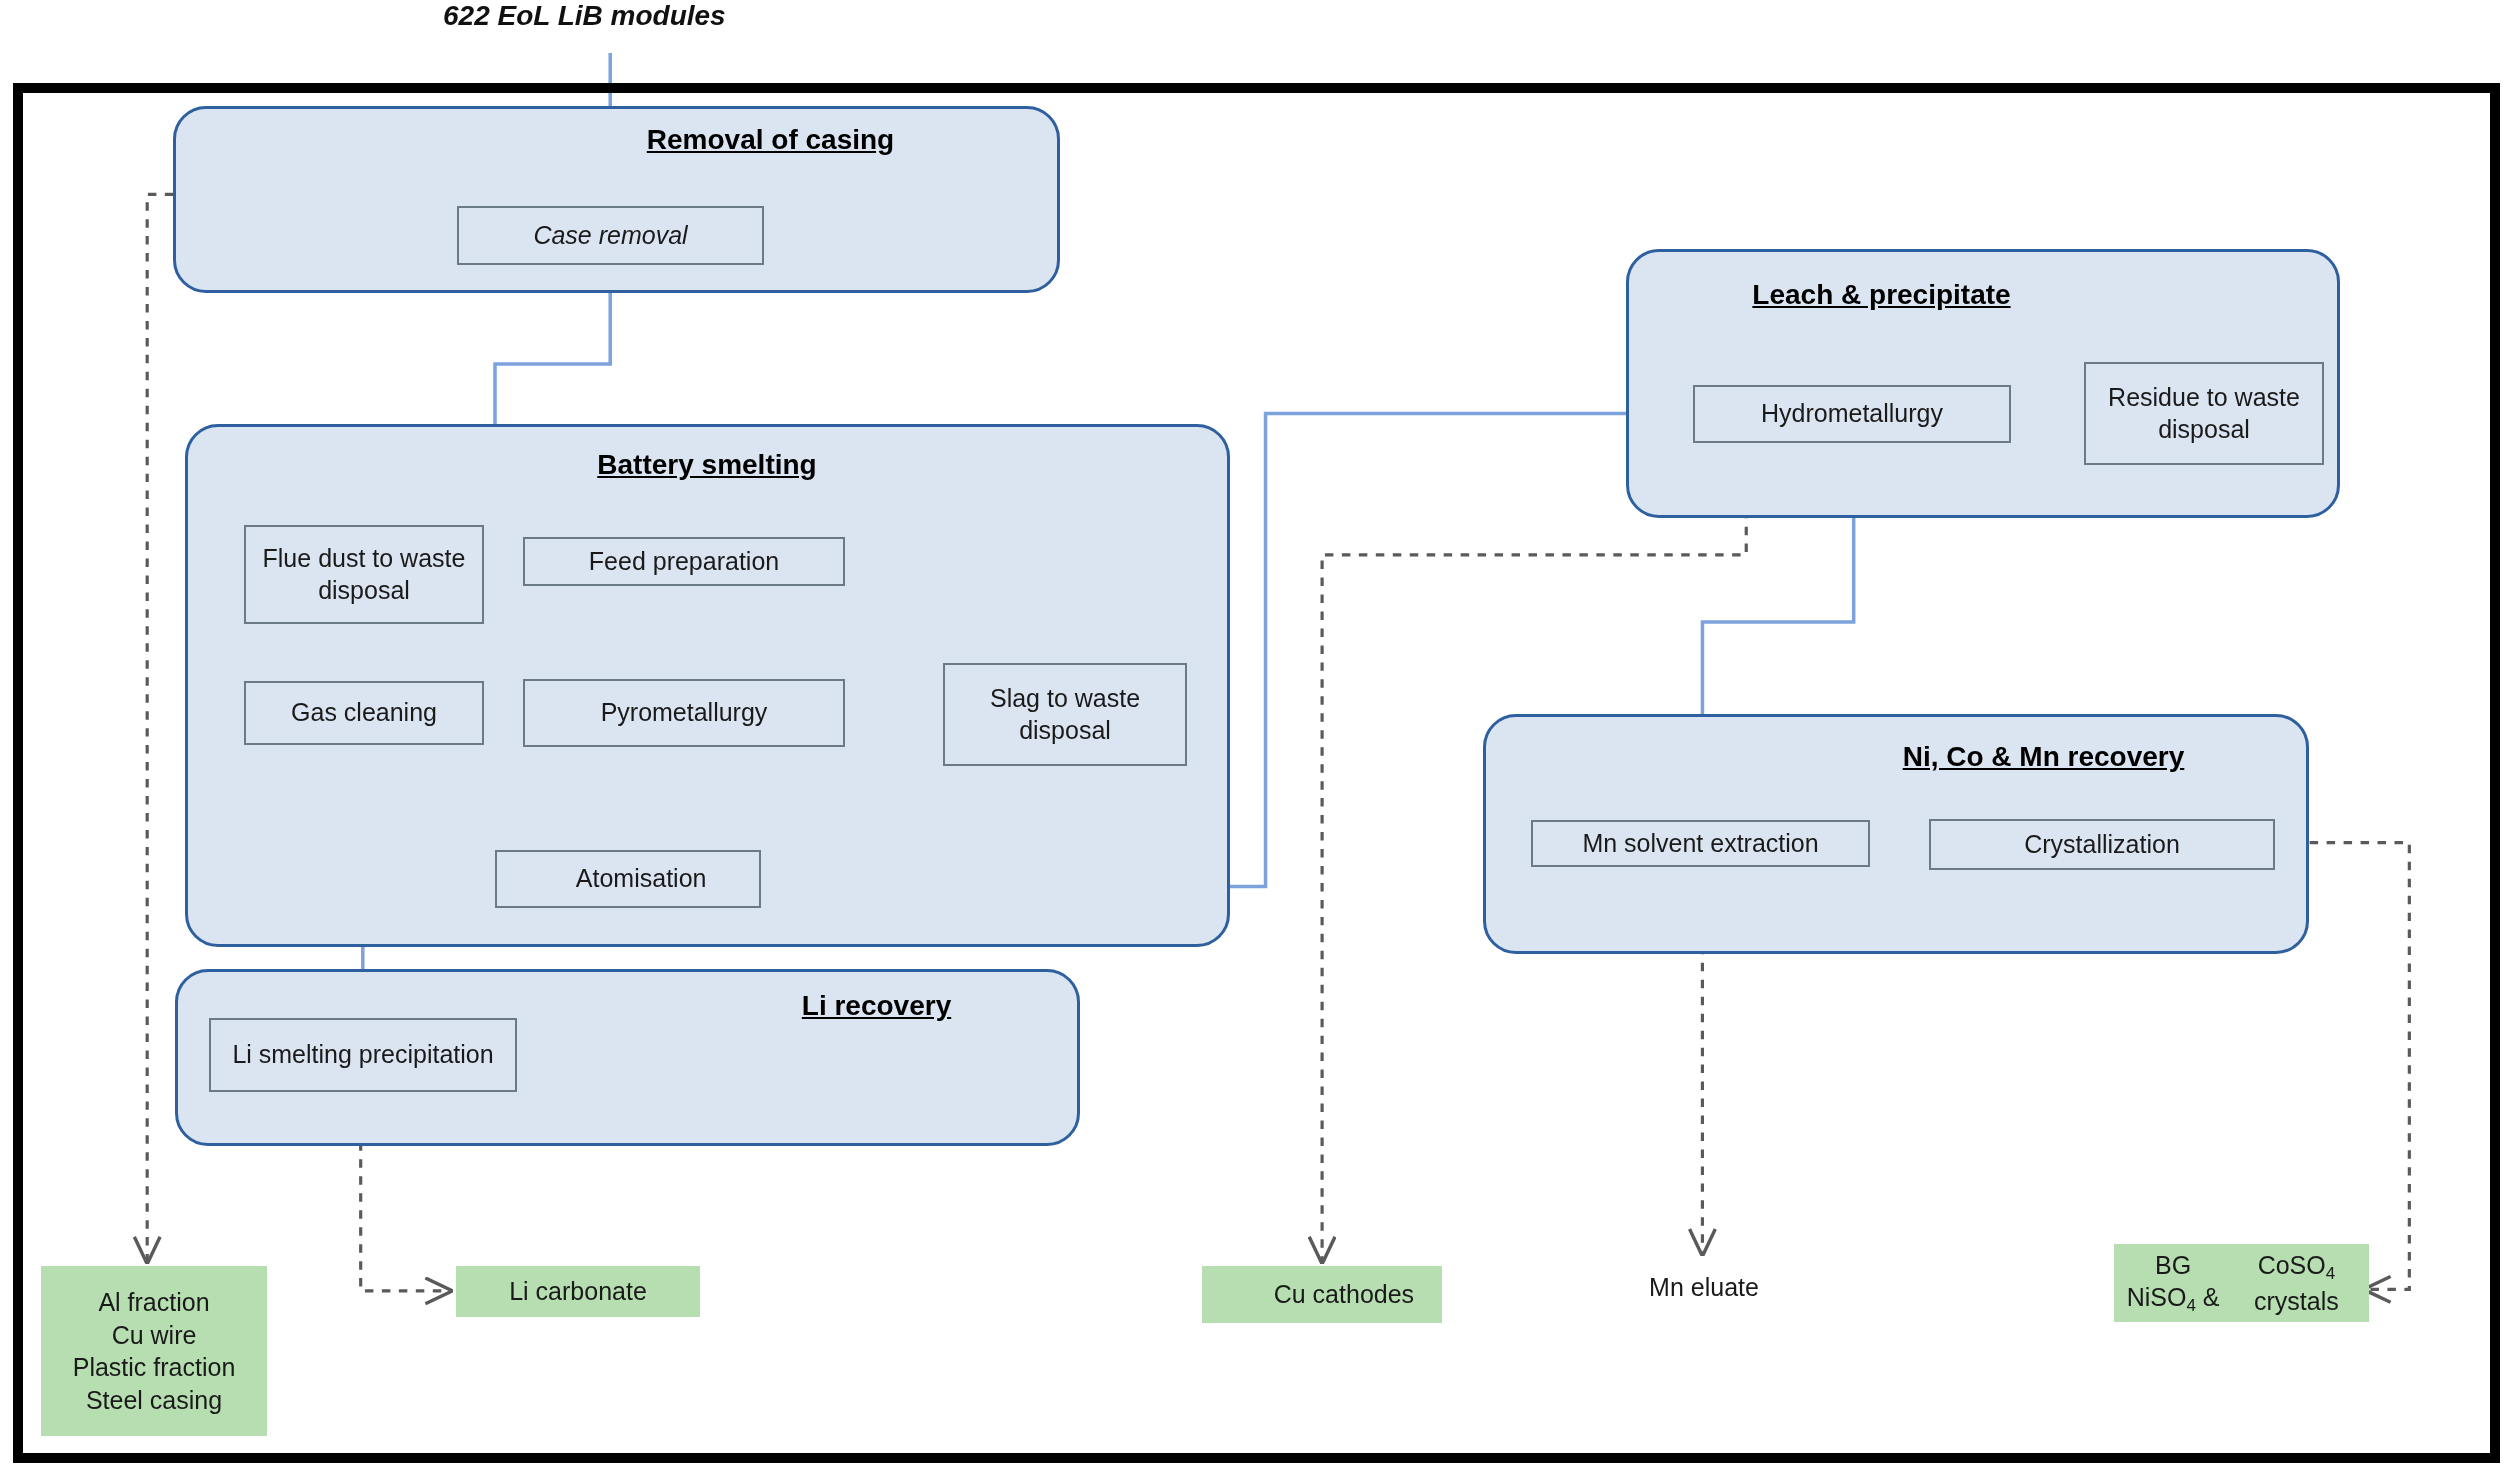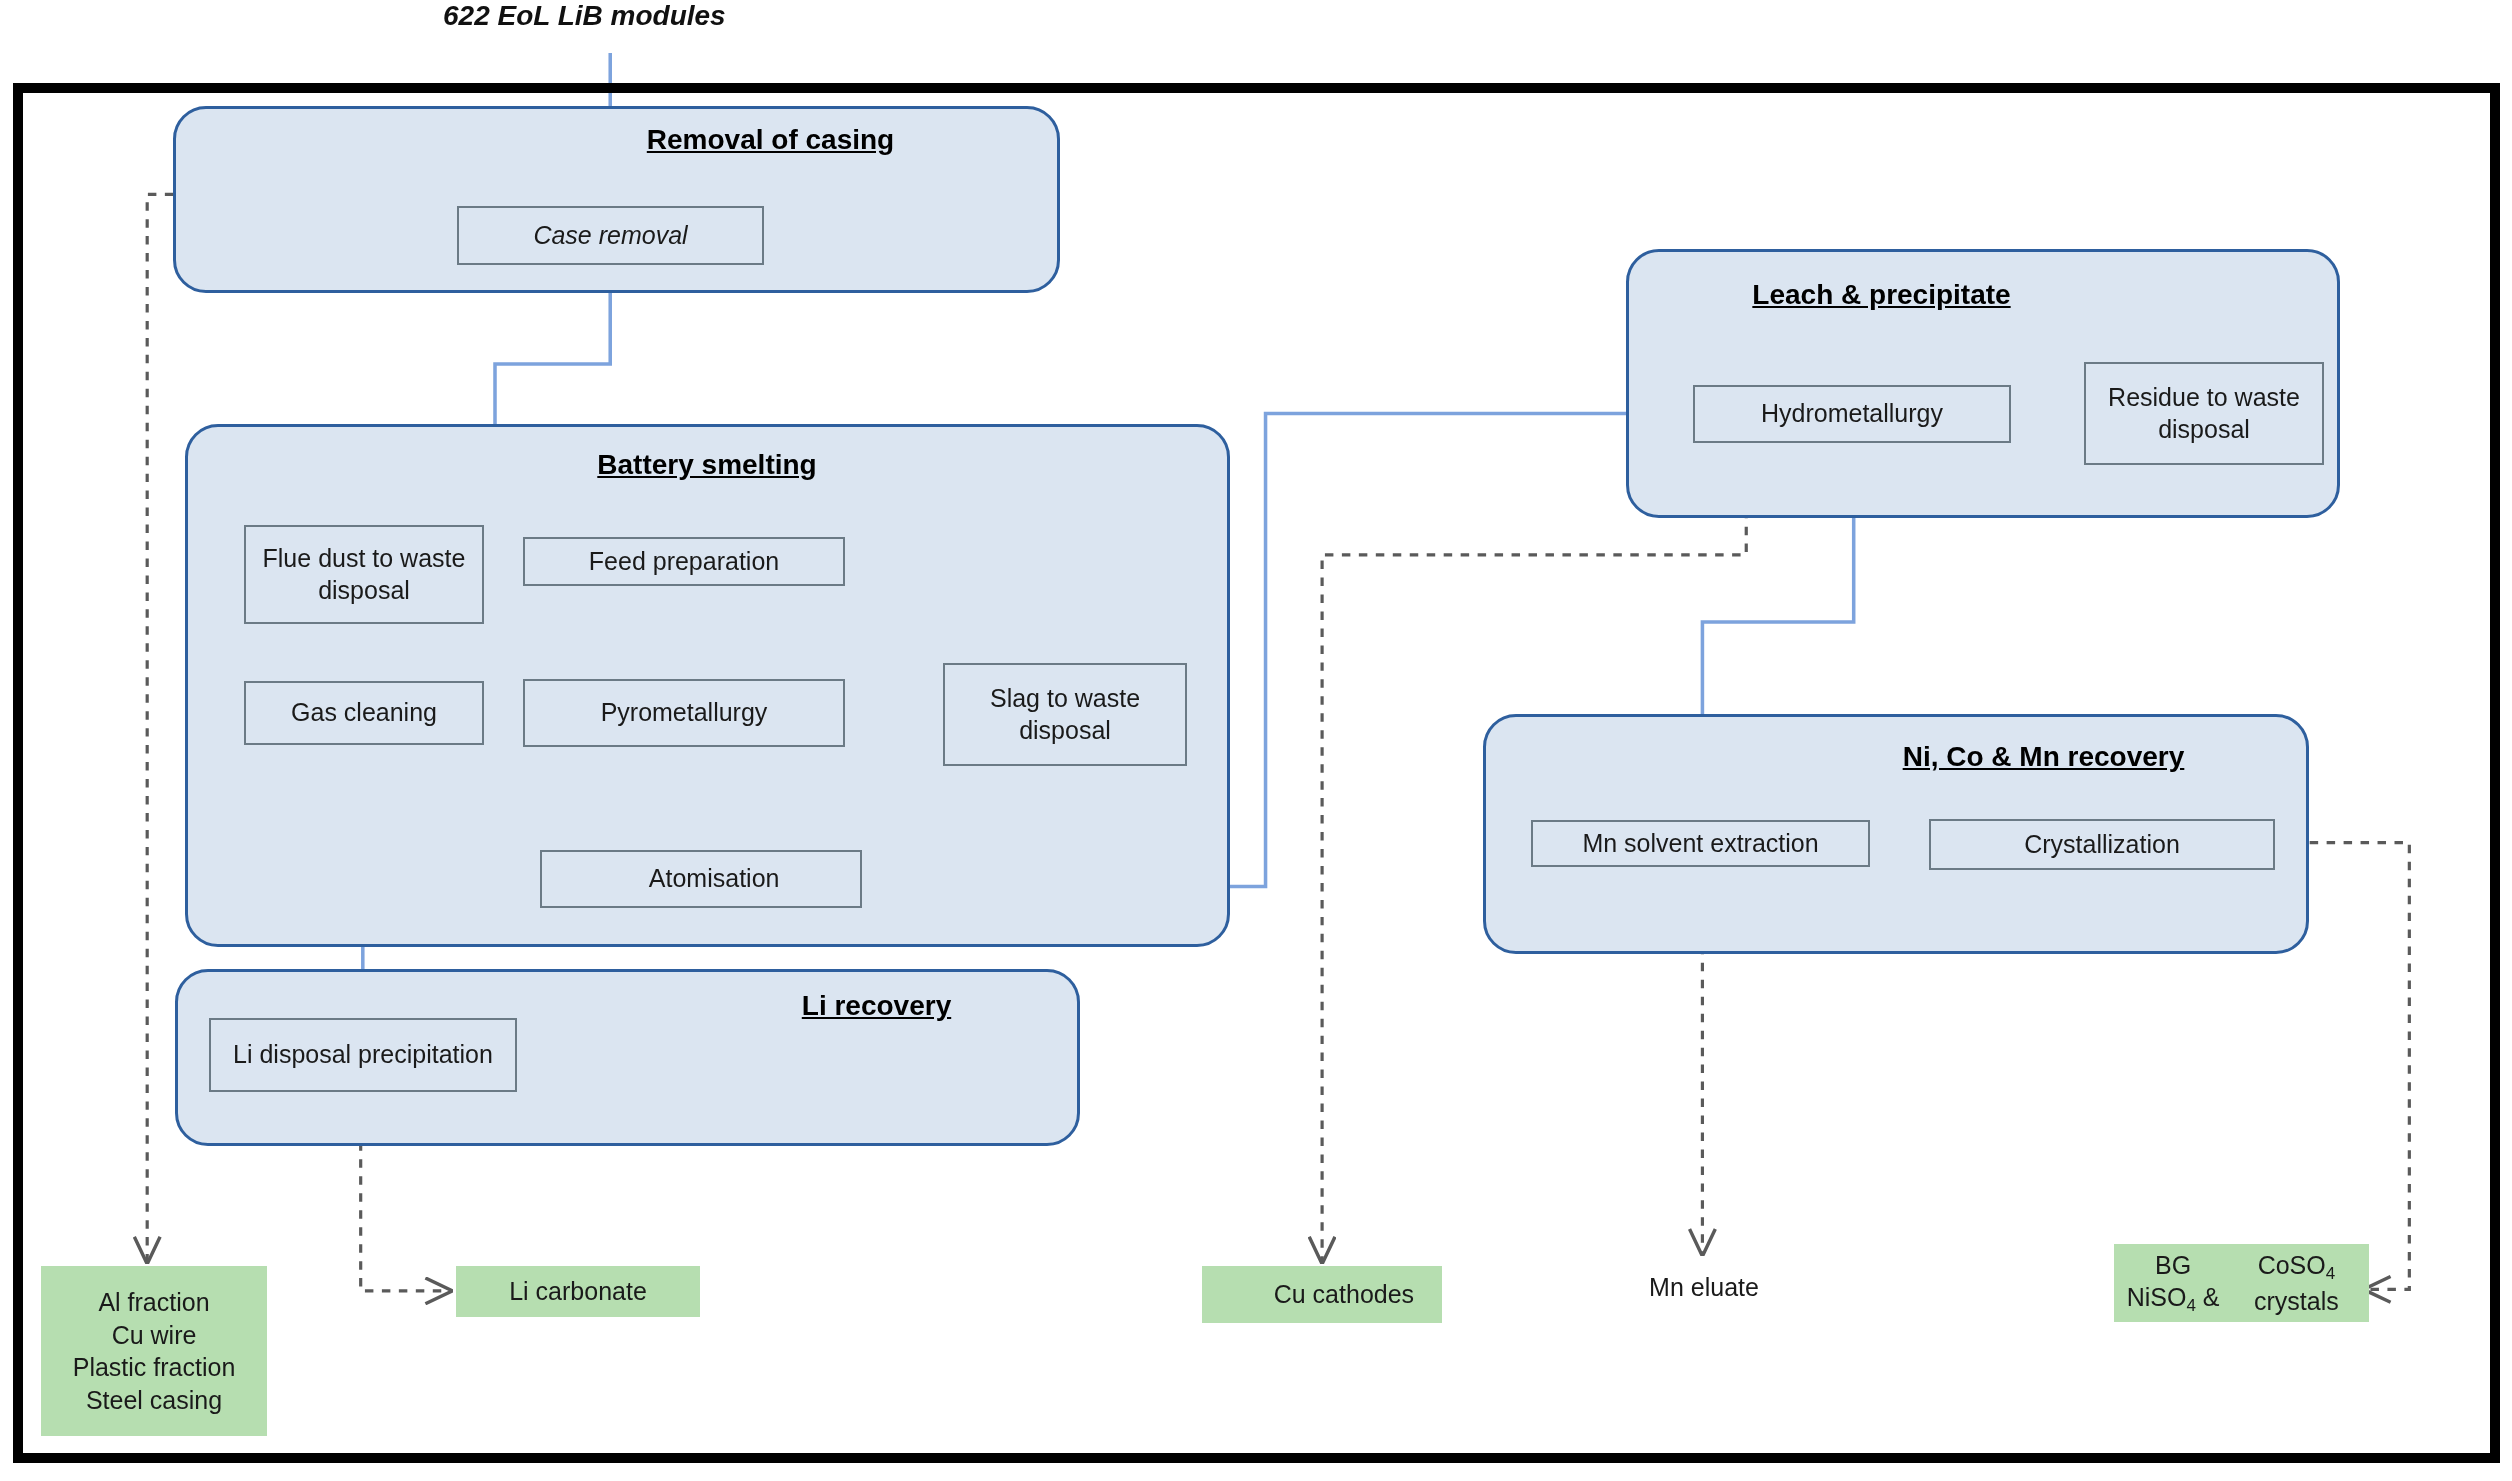--- a/index.html
+++ b/index.html
@@ -94,25 +94,25 @@
   <div class="node" style="left:457px; top:206px; width:307px; height:59px;font-style:italic;">Case removal</div>
 
   <div class="group" style="left:185px; top:424px; width:1045px; height:523px;"></div>
   <div class="group-title" style="left:396px; top:449px; width:622px;">Battery smelting</div>
 
   <div class="node" style="left:244px; top:525px; width:240px; height:99px;">Flue dust to waste disposal</div>
   <div class="node" style="left:523px; top:537px; width:322px; height:49px;">Feed preparation</div>
   <div class="node" style="left:244px; top:681px; width:240px; height:64px;">Gas cleaning</div>
   <div class="node" style="left:523px; top:679px; width:322px; height:68px;">Pyrometallurgy</div>
   <div class="node" style="left:943px; top:663px; width:244px; height:103px;">Slag to waste disposal</div>
-  <div class="node" style="left:540px; top:850px; width:322px; height:58px;padding-left:32px;">Atomisation</div>
+  <div class="node" style="left:495px; top:850px; width:266px; height:58px;padding-left:32px;">Atomisation</div>
 
   <div class="group" style="left:175px; top:969px; width:905px; height:177px;"></div>
   <div class="group-title" style="left:707px; top:990px; width:339px;">Li recovery</div>
-  <div class="node" style="left:209px; top:1018px; width:308px; height:74px;">Li disposal precipitation</div>
+  <div class="node" style="left:209px; top:1018px; width:308px; height:74px;">Li smelting precipitation</div>
 
   <div class="group" style="left:1626px; top:249px; width:714px; height:269px;"></div>
   <div class="group-title" style="left:1655px; top:279px; width:453px;">Leach &amp; precipitate</div>
   <div class="node" style="left:2084px; top:362px; width:240px; height:103px;">Residue to waste disposal</div>
   <div class="node" style="left:1693px; top:385px; width:318px; height:58px;">Hydrometallurgy</div>
 
   <div class="group" style="left:1483px; top:714px; width:826px; height:240px;"></div>
   <div class="group-title" style="left:1796px; top:741px; width:495px;">Ni, Co &amp; Mn recovery</div>
   <div class="node" style="left:1929px; top:819px; width:346px; height:51px;">Crystallization</div>
   <div class="node" style="left:1531px; top:820px; width:339px; height:47px;">Mn solvent extraction</div>

